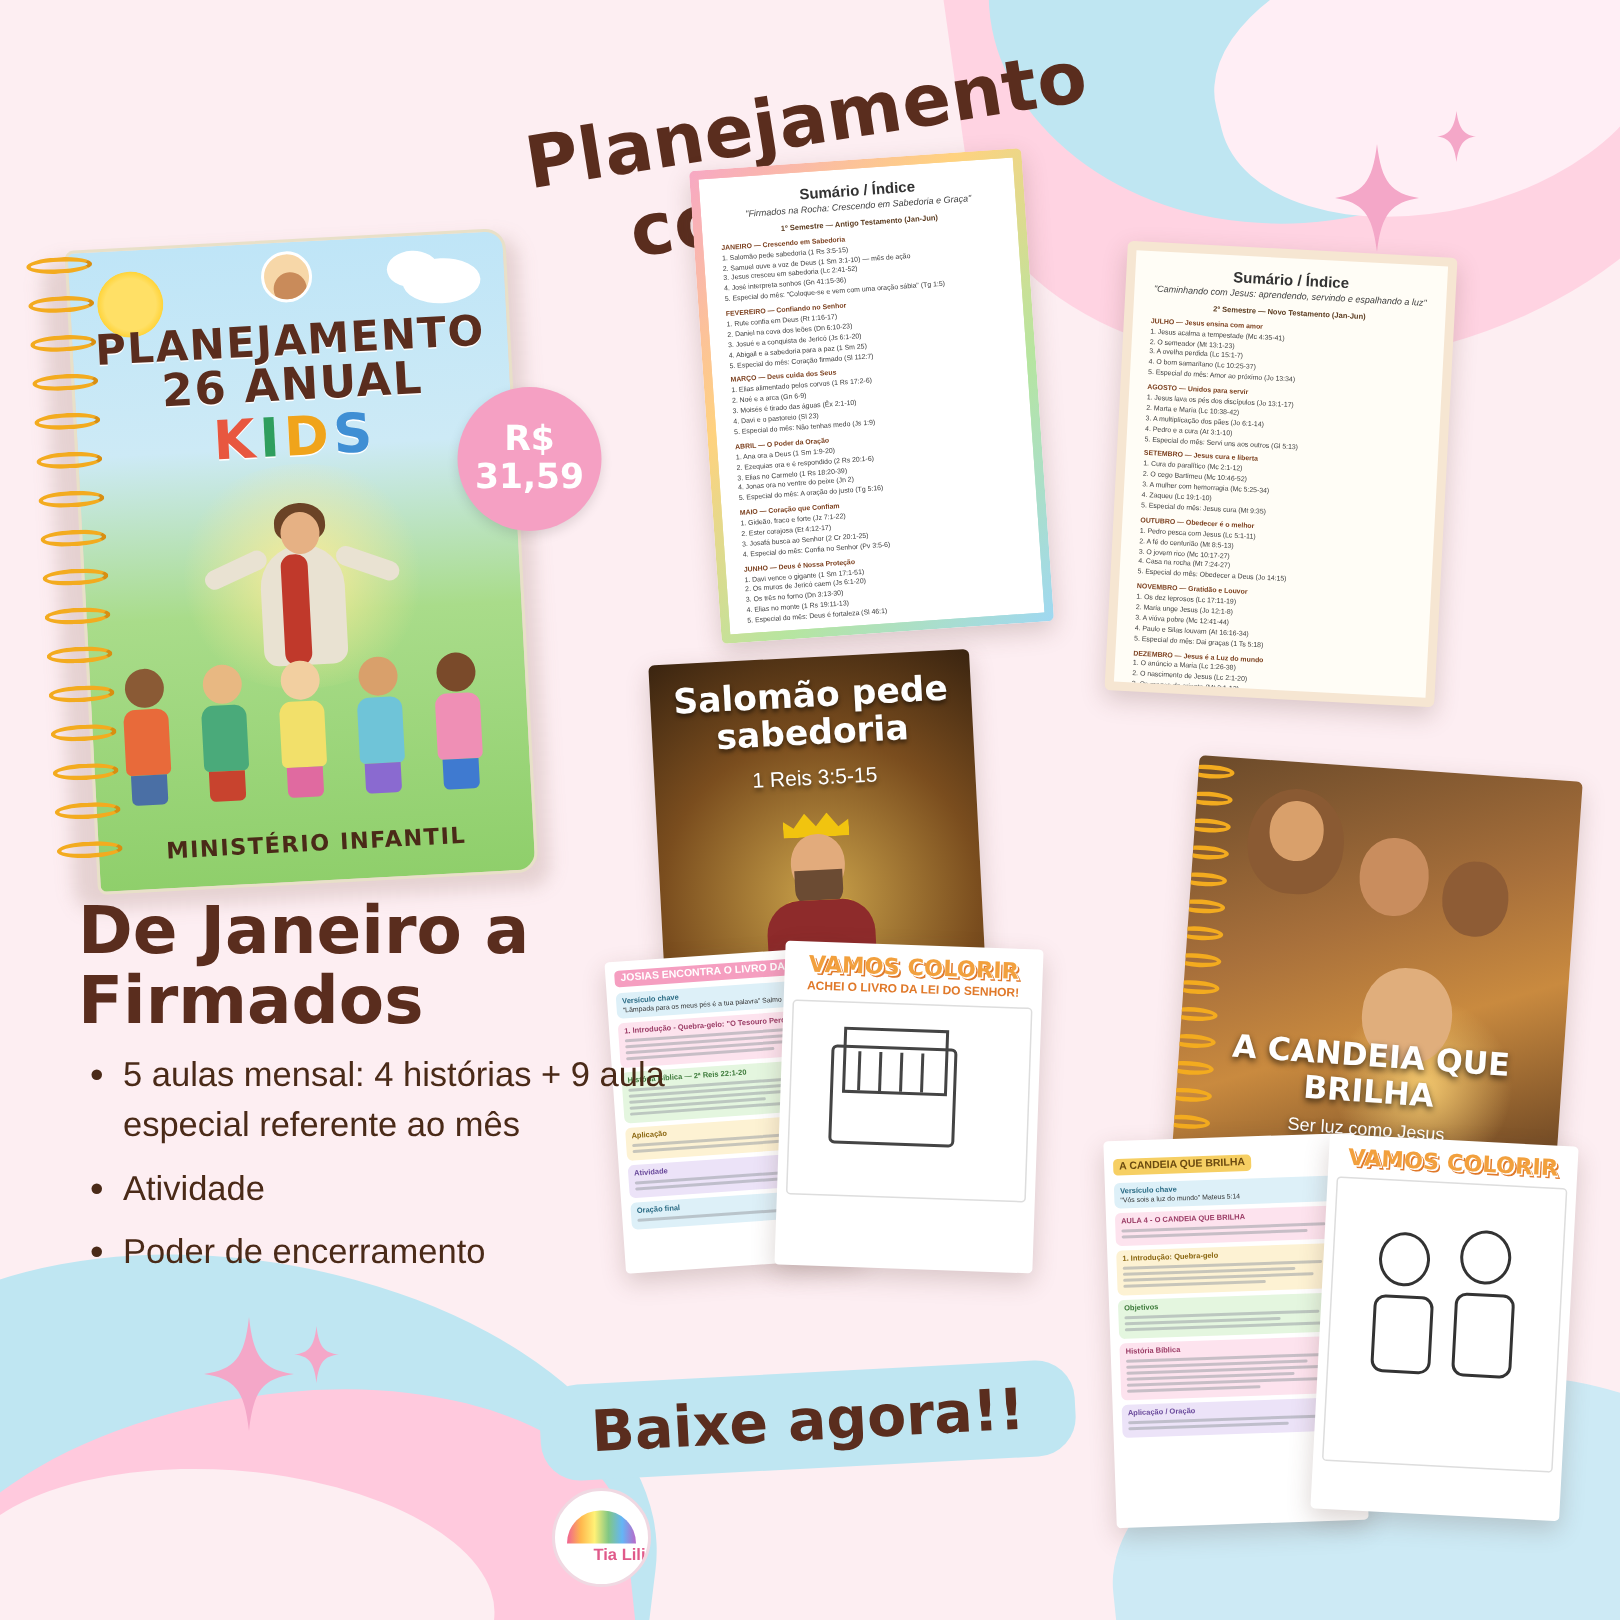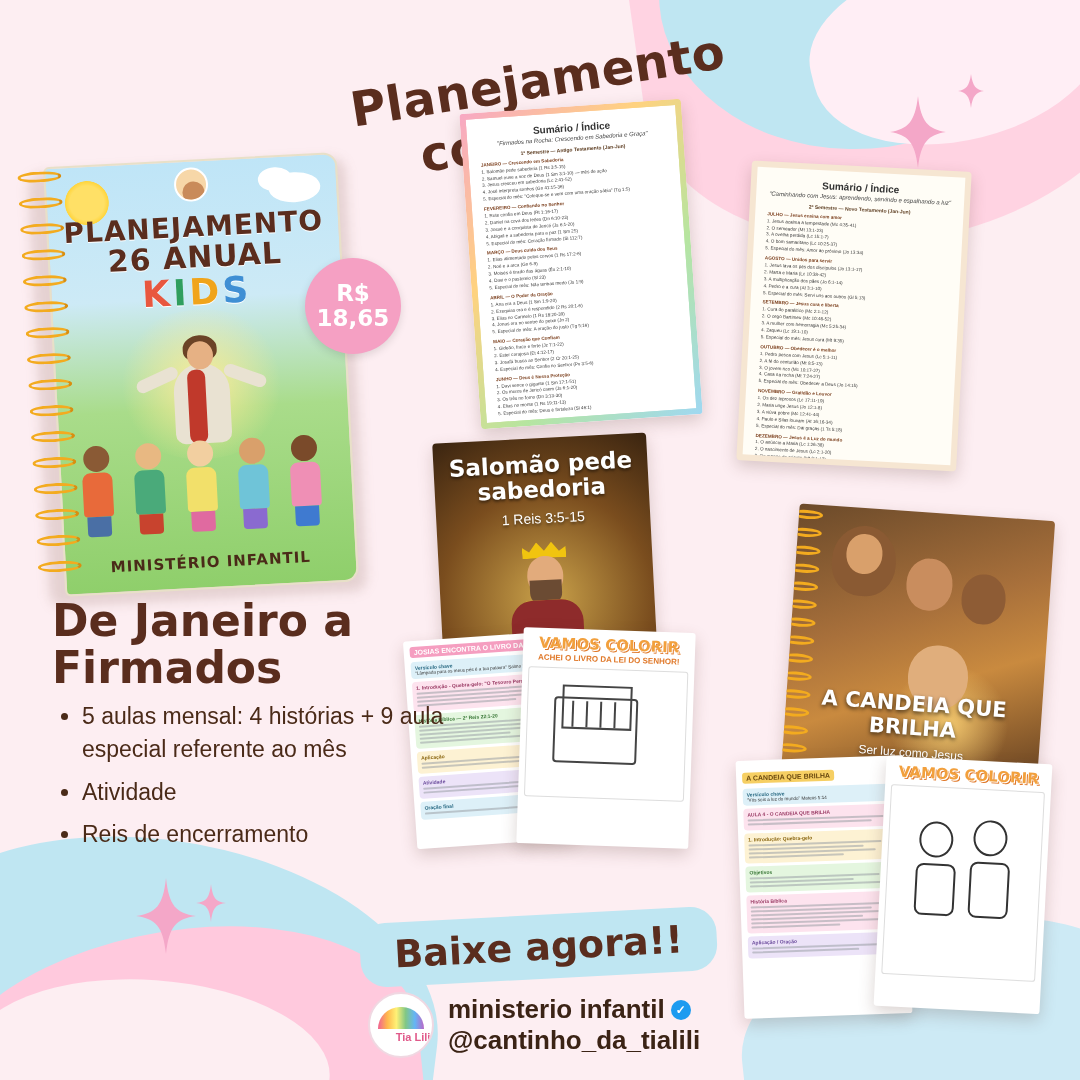--- a/index.html
+++ b/index.html
@@ -674,37 +674,30 @@
       <i style="top:286px"></i>
     <i style="top:312px"></i>
       <i style="top:338px"></i>
       <i style="top:364px"></i>
       <i style="top:390px"></i>
   </div>
 </div>
 
 <div class="price-badge">
   <span>R$</span>
-  <span>18,65</span>
+  <span>31,59</span>
 </div>
 
 <div class="subhead">De Janeiro a Firmados</div>
 <ul class="bullets">
   <li>5 aulas mensal: 4 histórias + 9 aula especial referente ao mês</li>
   <li>Atividade</li>
-  <li>Reis de encerramento</li>
+  <li>Poder de encerramento</li>
 </ul>
 
 <div class="cta">Baixe agora!!</div>
 
 <div class="handle-row">
   <div class="logo">
     <div class="arc"></div>
     <div class="nm">Tia Lili</div>
   </div>
-  <div class="handle-text">
-    <div class="l1">
-      <span>ministerio infantil</span>
-      <span class="verified">✓</span>
-    </div>
-    <div class="l2">@cantinho_da_tialili</div>
-  </div>
 </div>
 
 </body></html>

